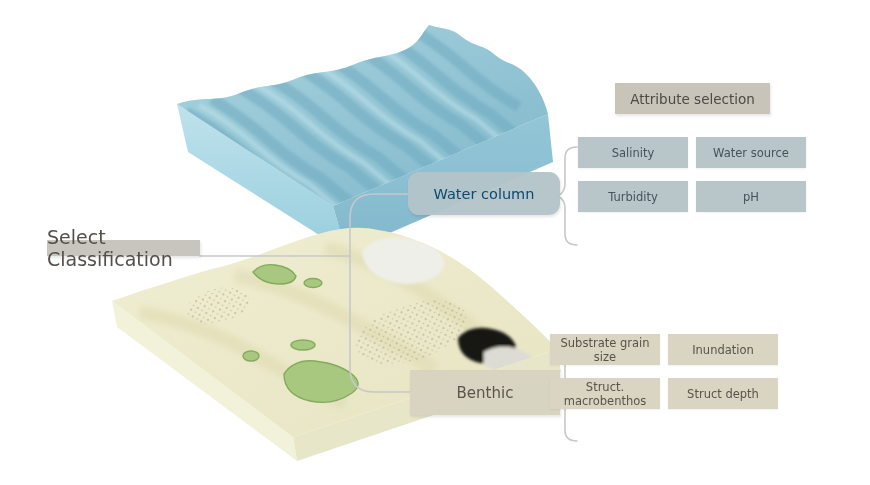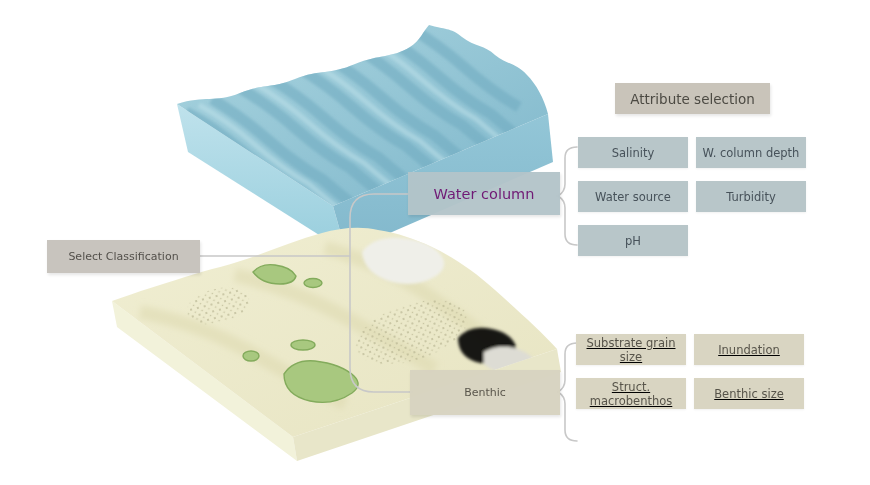--- a/index.html
+++ b/index.html
@@ -6,29 +6,29 @@
   .stage{
     position:relative;width:870px;height:485px;background:#ffffff;overflow:hidden;
     font-family:"DejaVu Sans","Liberation Sans",sans-serif;
   }
   svg{position:absolute;left:0;top:0;}
   .box{
     position:absolute;display:flex;align-items:center;justify-content:center;
     box-shadow:1px 2px 3px rgba(0,0,0,.10);box-sizing:border-box;
   }
   #attr-header{left:615px;top:83px;width:155px;height:31px;background:#c9c4ba;color:#4c4a43;font-size:13.5px;}
-  #select-classification{left:47px;top:240px;width:153px;height:33px;background:#c8c4be;color:#53504b;font-size:11px;cursor:pointer;}
-  #water-label{left:408px;top:172px;width:152px;height:43px;background:rgba(179,196,201,.96);color:#701a75;font-size:14.5px;cursor:pointer;}
-  #benthic-label{left:410px;top:370px;width:150px;height:45px;background:rgba(215,211,192,.97);color:#5a564c;font-size:11px;cursor:pointer;}
+  #select-classification{left:47px;top:240px;width:153px;height:16px;background:#c8c4be;color:#53504b;font-size:19px;cursor:pointer;}
+  #water-label{left:408px;top:172px;width:152px;height:43px;background:rgba(179,196,201,.96);color:#0c4a6e;font-size:14.5px;cursor:pointer;border-radius:11px;}
+  #benthic-label{left:410px;top:370px;width:150px;height:45px;background:rgba(215,211,192,.97);color:#5a564c;font-size:15px;cursor:pointer;}
   .attr-grid{
     position:absolute;display:grid;grid-template-columns:110px 110px;grid-auto-rows:31px;
     column-gap:8px;row-gap:13px;
   }
   #water-grid{left:578px;top:137px;}
-  #benthic-grid{left:576px;top:334px;text-decoration:underline;}
+  #benthic-grid{left:550px;top:334px;}
   .attr-btn{
     border:none;display:flex;align-items:center;justify-content:center;
     font-family:inherit;font-size:11.5px;cursor:pointer;padding:12px 4px;
     box-shadow:0 1px 2px rgba(0,0,0,.06);
   }
   #water-grid .attr-btn{background:#b8c6c9;color:#47525a;}
   #benthic-grid .attr-btn{background:#d9d5c2;color:#57544a;}
   .attr-btn[data-state="disabled"]{background:#d7d9d5;color:#ffffff;cursor:default;}
 </style>
 </head>
@@ -155,26 +155,25 @@
   <div class="box" id="water-label">
     <span>Water column</span>
   </div>
 
   <div class="box" id="benthic-label">
     <span>Benthic</span>
   </div>
 
   <div class="attr-grid" id="water-grid">
     <button class="attr-btn" data-state="enabled">Salinity</button>
-    <button class="attr-btn" data-state="enabled">W. column depth</button>
     <button class="attr-btn" data-state="disabled">Water source</button>
     <button class="attr-btn" data-state="enabled">Turbidity</button>
     <button class="attr-btn" data-state="disabled">pH</button>
   </div>
 
   <div class="attr-grid" id="benthic-grid">
     <button class="attr-btn" data-state="enabled">Substrate grain size</button>
     <button class="attr-btn" data-state="enabled">Inundation</button>
     <button class="attr-btn" data-state="enabled">Struct. macrobenthos</button>
-    <button class="attr-btn" data-state="enabled">Benthic size</button>
+    <button class="attr-btn" data-state="enabled">Struct depth</button>
   </div>
 
 </div>
 
 </body></html>

